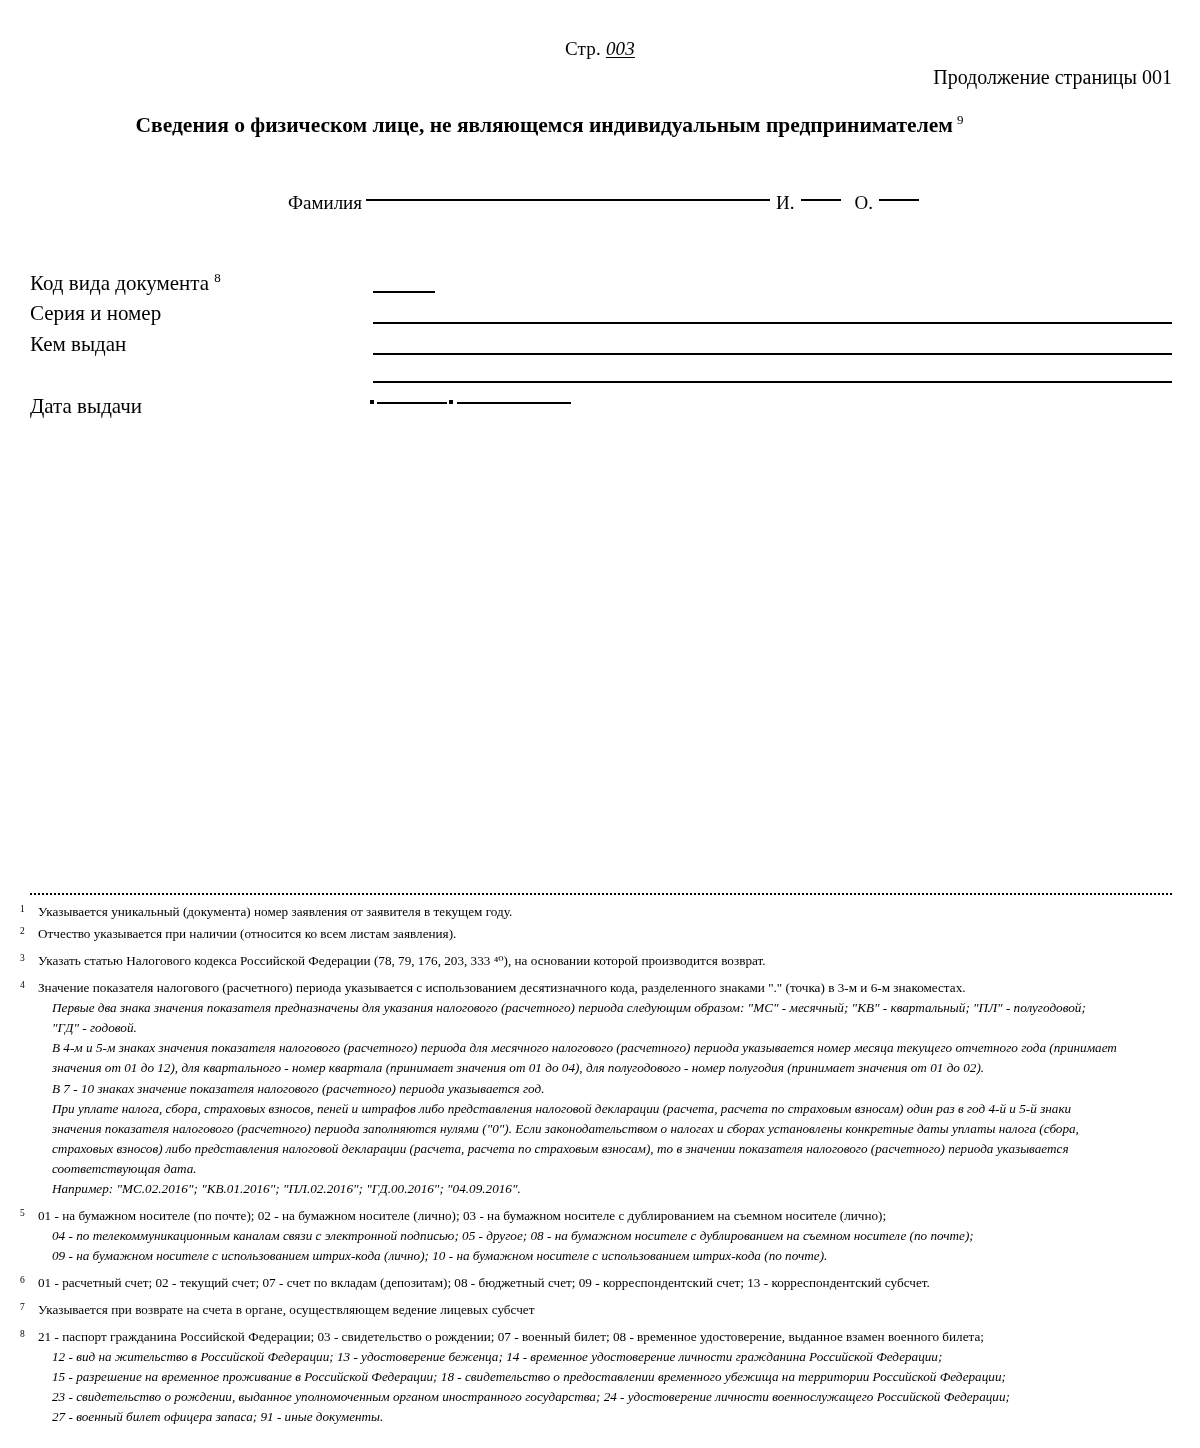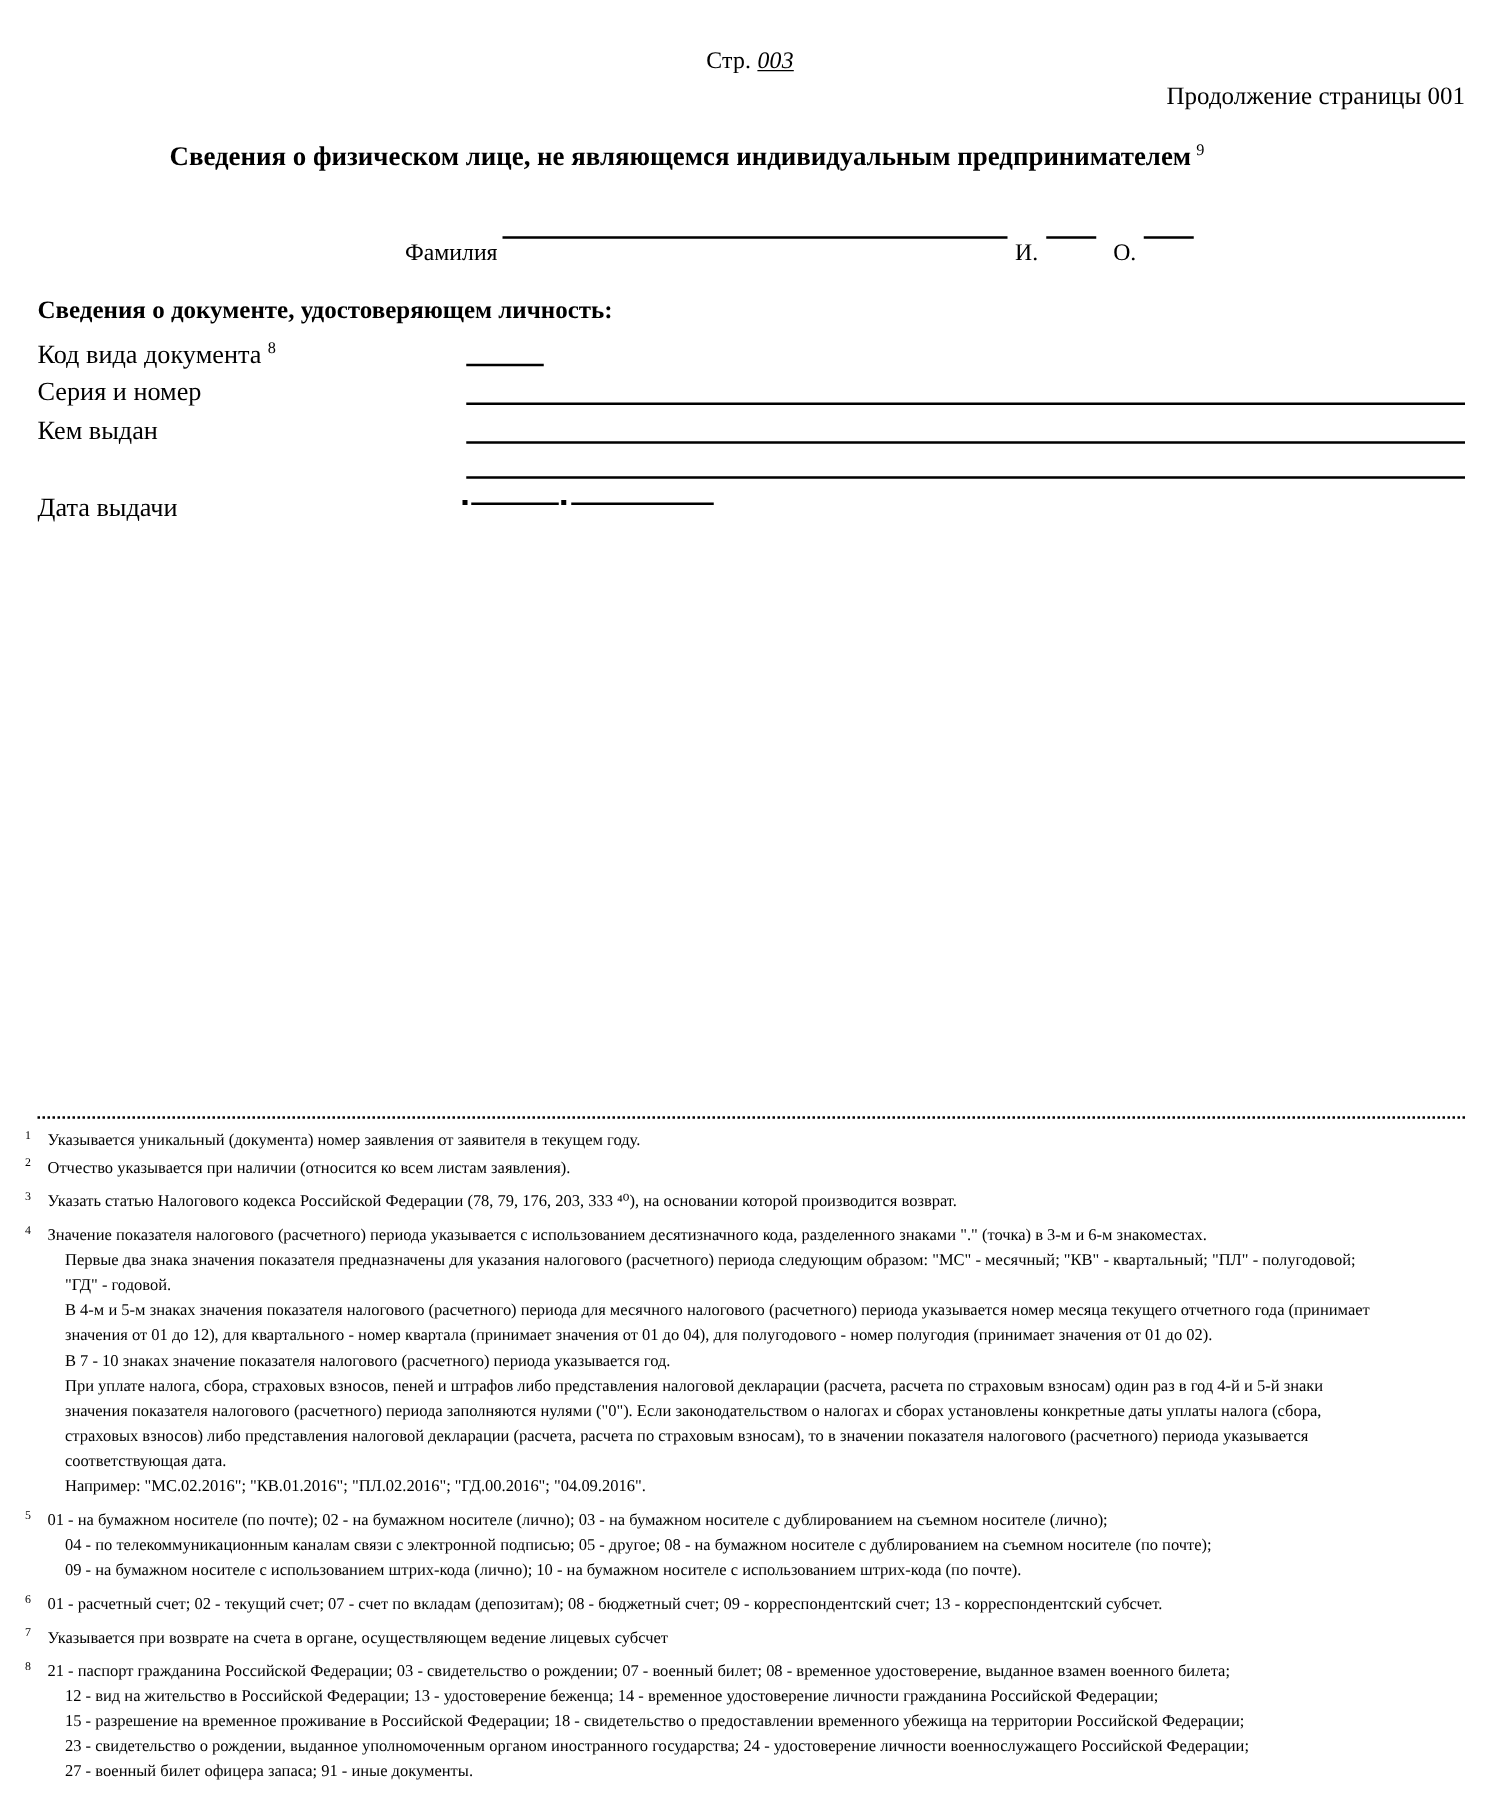--- a/index.html
+++ b/index.html
@@ -63,24 +63,23 @@
     vertical-align: super;
     margin-left: 4px;
   }
 
   
   .name-row {
     position: absolute;
     left: 288px;
     top: 192px;
     display: flex;
-    align-items: flex-start;
+    align-items: center;
     font-size: 19px;
     white-space: nowrap;
-    margin-left: 36px;
   }
   .name-row .lbl { margin-right: 4px; }
   .rule {
     display: inline-block;
     border-bottom: 2.2px solid #000;
     height: 0;
     position: relative;
     top: -3px;
   }
   .rule-fam { width: 404px; margin-right: 6px; }
@@ -176,21 +175,21 @@
   }
   .fn > .marker {
     position: absolute;
     left: 0;
     top: 0;
     font-size: 9.5px;
     line-height: 1.5;
     vertical-align: super;
   }
   .fn .ln { display: block; }
-  .fn .ln.indent { padding-left: 14px; }
+  .fn .ln.indent { padding-left: 14px; font-style: italic; }
   .fn-gap-top-sm { margin-top: 7px; }
 </style>
 </head>
 <body>
 
 <div class="page">
 
   <div class="page-num">
     <span>Стр.</span>
     <span class="num">003</span>
@@ -204,21 +203,20 @@
 
   <div class="name-row">
     <span class="lbl">Фамилия</span>
     <span class="rule rule-fam"></span>
     <span class="lbl">И.</span>
     <span class="rule rule-ini"></span>
     <span class="lbl">О.</span>
     <span class="rule rule-ini-last"></span>
   </div>
 
-  <div class="section-heading">Сведения о документе, удостоверяющем личность:</div>
 
   <div class="flabel lbl-code">
     <span>Код вида документа</span><span class="sup">8</span>
   </div>
   <div class="flabel lbl-series">Серия и номер</div>
   <div class="flabel lbl-issuer">Кем выдан</div>
   <div class="flabel lbl-date">Дата выдачи</div>
 
   <div class="fieldline line-code"></div>
   <div class="fieldline line-series"></div>

